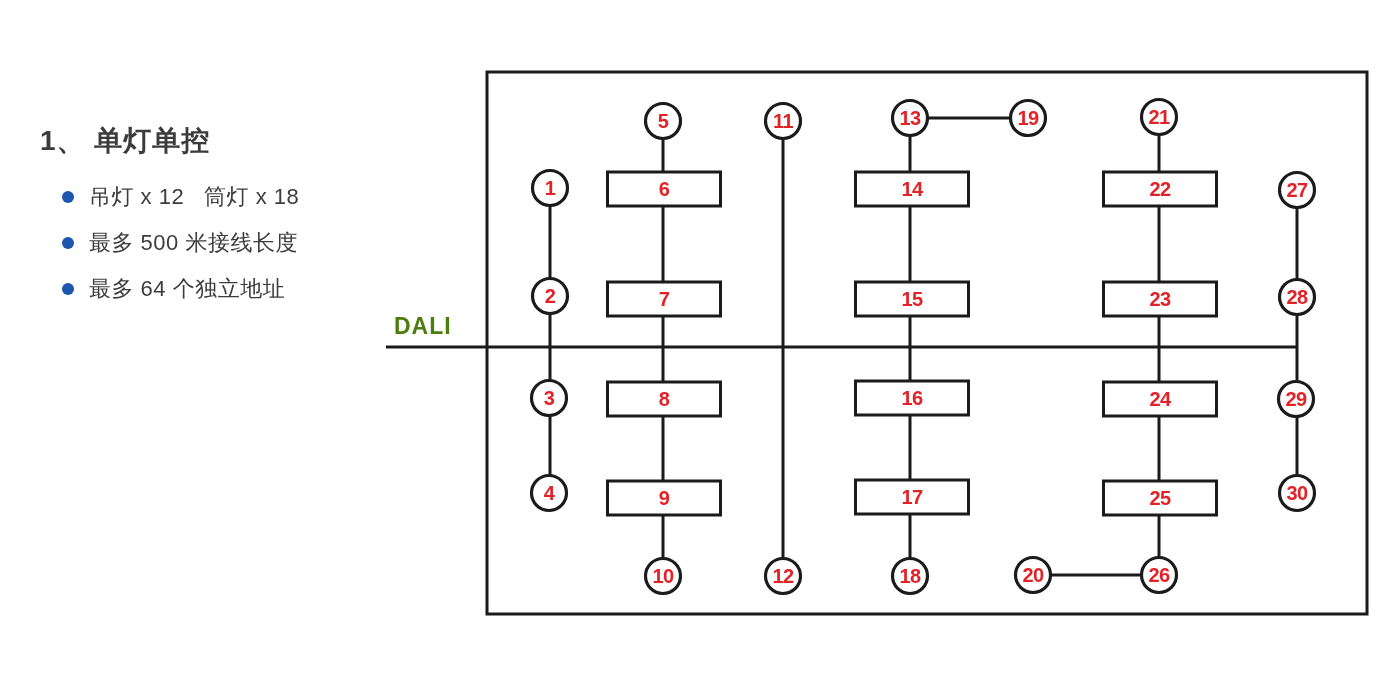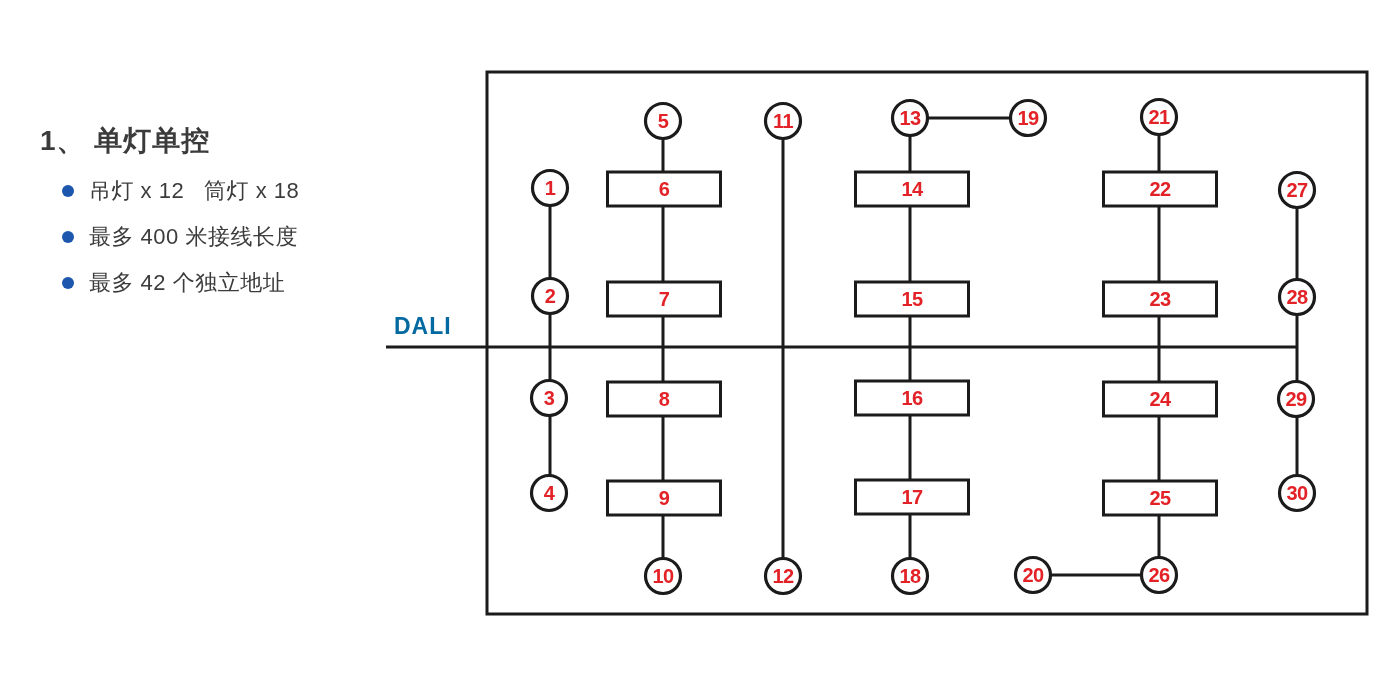--- a/index.html
+++ b/index.html
@@ -7,33 +7,33 @@
     width: 1400px; height: 698px; overflow: hidden;
     font-family: "Liberation Sans", sans-serif;
   }
   .canvas { position: relative; width: 1400px; height: 616px; background: #ffffff; }
 
   .heading {
     position: absolute; left: 40px; top: 122px;
     font-size: 28px; font-weight: 700; color: #3b3b3b; letter-spacing: 1px;
     white-space: pre;
   }
-  .bullets { position: absolute; left: 62px; top: 178px; }
+  .bullets { position: absolute; left: 62px; top: 184px; }
   .bullet-row { display: flex; align-items: center; height: 26px; margin-bottom: 20px; }
   .dot {
     width: 12px; height: 12px; border-radius: 50%;
     background: #1c57ad; margin-right: 15px; flex: 0 0 auto;
   }
   .bullet-text {
     font-size: 22px; color: #3c3c3c; font-weight: 500; white-space: pre;
     letter-spacing: 0.5px;
   }
   .dali-label {
     position: absolute; left: 394px; top: 313px;
-    font-size: 23px; font-weight: 700; color: #0369a1; letter-spacing: 1px;
+    font-size: 23px; font-weight: 700; color: #4d7c0f; letter-spacing: 1px;
   }
   #diagram { position: absolute; left: 0; top: 0; }
   #diagram text {
     font-family: "Liberation Sans", sans-serif;
     font-weight: 700; font-size: 20px; fill: #e32227;
     text-anchor: middle; letter-spacing: -0.5px;
   }
 </style>
 </head>
 <body>
@@ -42,25 +42,25 @@
 
   <div class="heading">1、 单灯单控</div>
 
   <div class="bullets">
     <div class="bullet-row">
       <span class="dot"></span>
       <span class="bullet-text">吊灯 x 12   筒灯 x 18</span>
     </div>
     <div class="bullet-row">
       <span class="dot"></span>
-      <span class="bullet-text">最多 400 米接线长度</span>
+      <span class="bullet-text">最多 500 米接线长度</span>
     </div>
     <div class="bullet-row">
       <span class="dot"></span>
-      <span class="bullet-text">最多 42 个独立地址</span>
+      <span class="bullet-text">最多 64 个独立地址</span>
     </div>
   </div>
 
   <div class="dali-label">DALI</div>
 
   <svg id="diagram" width="1400" height="698" viewBox="0 0 1400 698" xmlns="http://www.w3.org/2000/svg">
       <line x1="550" y1="188" x2="550" y2="493" stroke="#1b1b1b" stroke-width="3"></line>
       <line x1="663" y1="121" x2="663" y2="576" stroke="#1b1b1b" stroke-width="3"></line>
       <line x1="783" y1="121" x2="783" y2="576" stroke="#1b1b1b" stroke-width="3"></line>
       <line x1="910" y1="118" x2="910" y2="576" stroke="#1b1b1b" stroke-width="3"></line>

